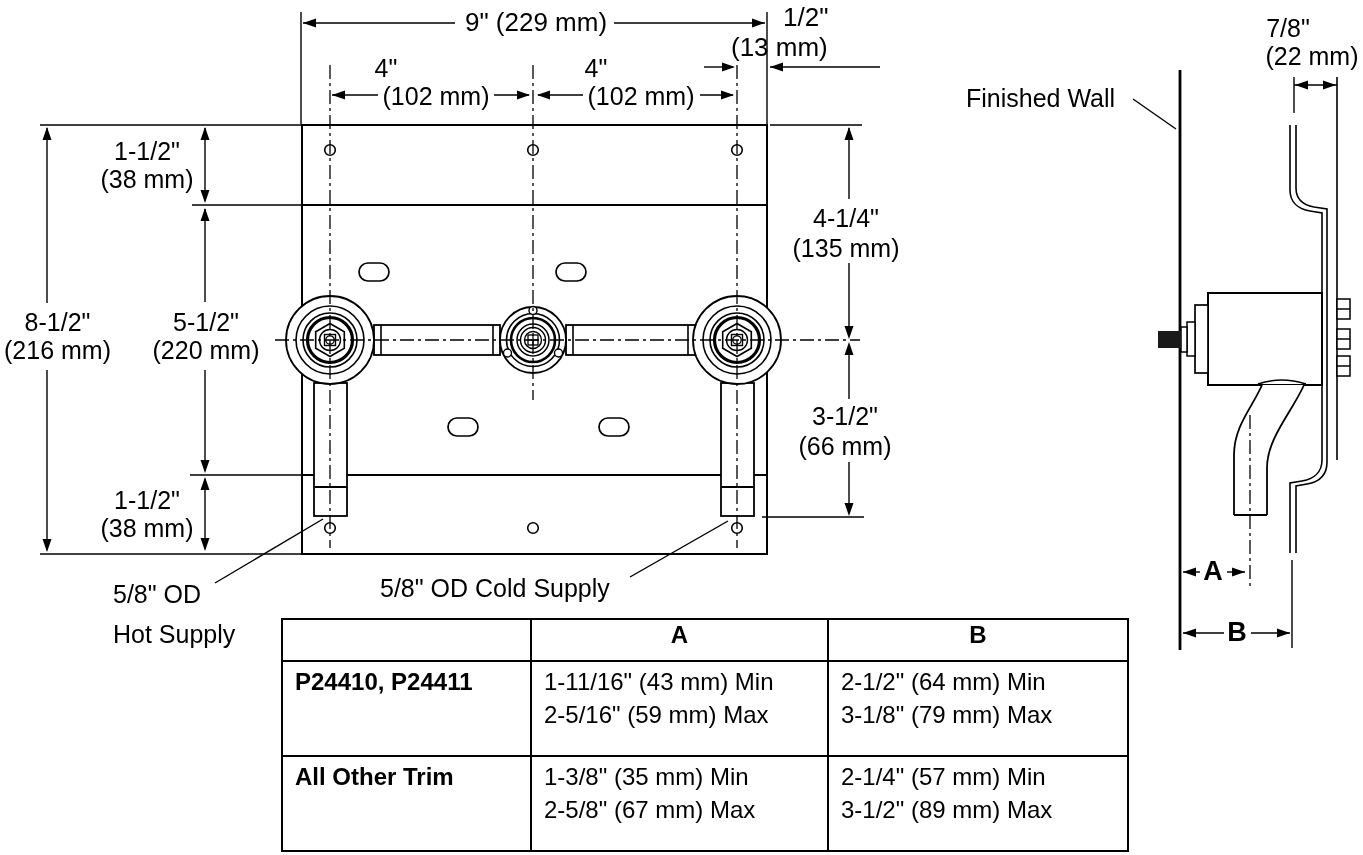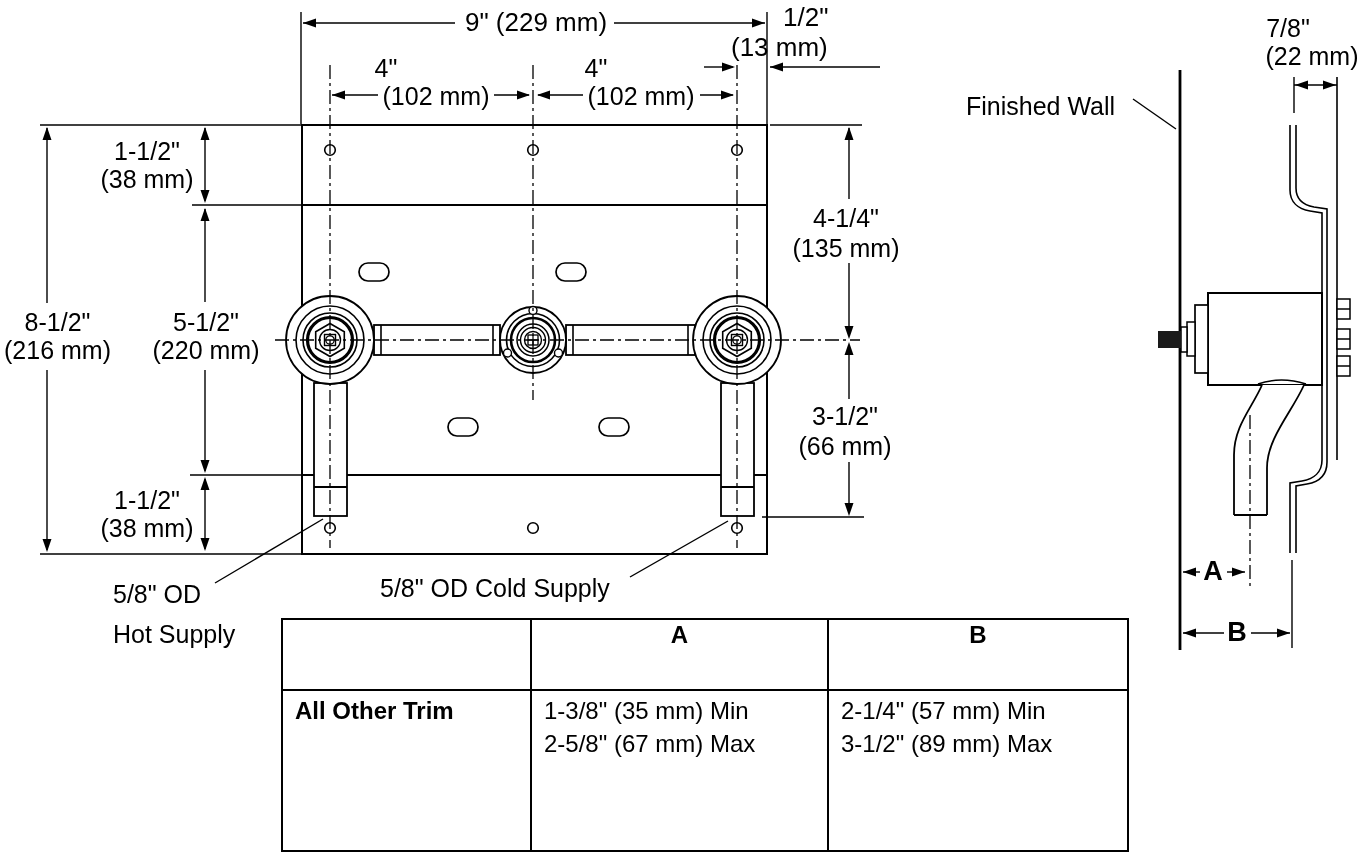--- a/index.html
+++ b/index.html
@@ -244,40 +244,54 @@
   <div class="lbl center" style="left:87px;top:486px;width:120px;"><span>1-1/2"</span><br><span>(38 mm)</span></div>
 
   <div class="lbl center" style="left:781px;top:203px;width:130px;line-height:30px;"><span>4-1/4"</span><br><span>(135 mm)</span></div>
 
   <div class="lbl center" style="left:780px;top:401px;width:130px;line-height:30px;"><span>3-1/2"</span><br><span>(66 mm)</span></div>
 
   <div class="lbl" style="left:113px;top:574px;line-height:40px;"><span>5/8" OD</span><br><span>Hot Supply</span></div>
 
   <div class="lbl" style="left:380px;top:574px;">5/8" OD Cold Supply</div>
 
-  <div class="lbl" style="left:966px;top:92px;">Finished Wall</div>
+  <div class="lbl" style="left:966px;top:84px;">Finished Wall</div>
 
   <div class="lbl center" style="left:1248px;top:14px;width:80px;">7/8"</div>
   <div class="lbl center" style="left:1252px;top:42px;width:120px;">(22 mm)</div>
 
   <div class="lbl bold center" style="left:1198px;top:557px;width:30px;">A</div>
   <div class="lbl bold center" style="left:1222px;top:618px;width:30px;">B</div>
 
   <table class="dim-table">
     <colgroup>
         <col style="width:249px">
         <col style="width:297px">
         <col style="width:300px">
       </colgroup>
     <tbody>
         <tr class="hrow">
       <th></th>
       <th>A</th>
       <th>B</th>
     </tr>
+    <tr class="row2">
+      <td class="model">
+            <div class="l">P24410, P24411</div>
+            <div class="l"></div>
+          </td>
+      <td>
+            <div class="l">1-11/16" (43 mm) Min</div>
+            <div class="l">2-5/16" (59 mm) Max</div>
+          </td>
+      <td>
+            <div class="l">2-1/2" (64 mm) Min</div>
+            <div class="l">3-1/8" (79 mm) Max</div>
+          </td>
+    </tr>
     <tr class="row3">
       <td class="model">
             <div class="l">All Other Trim</div>
             <div class="l"></div>
           </td>
       <td>
             <div class="l">1-3/8" (35 mm) Min</div>
             <div class="l">2-5/8" (67 mm) Max</div>
           </td>
       <td>

